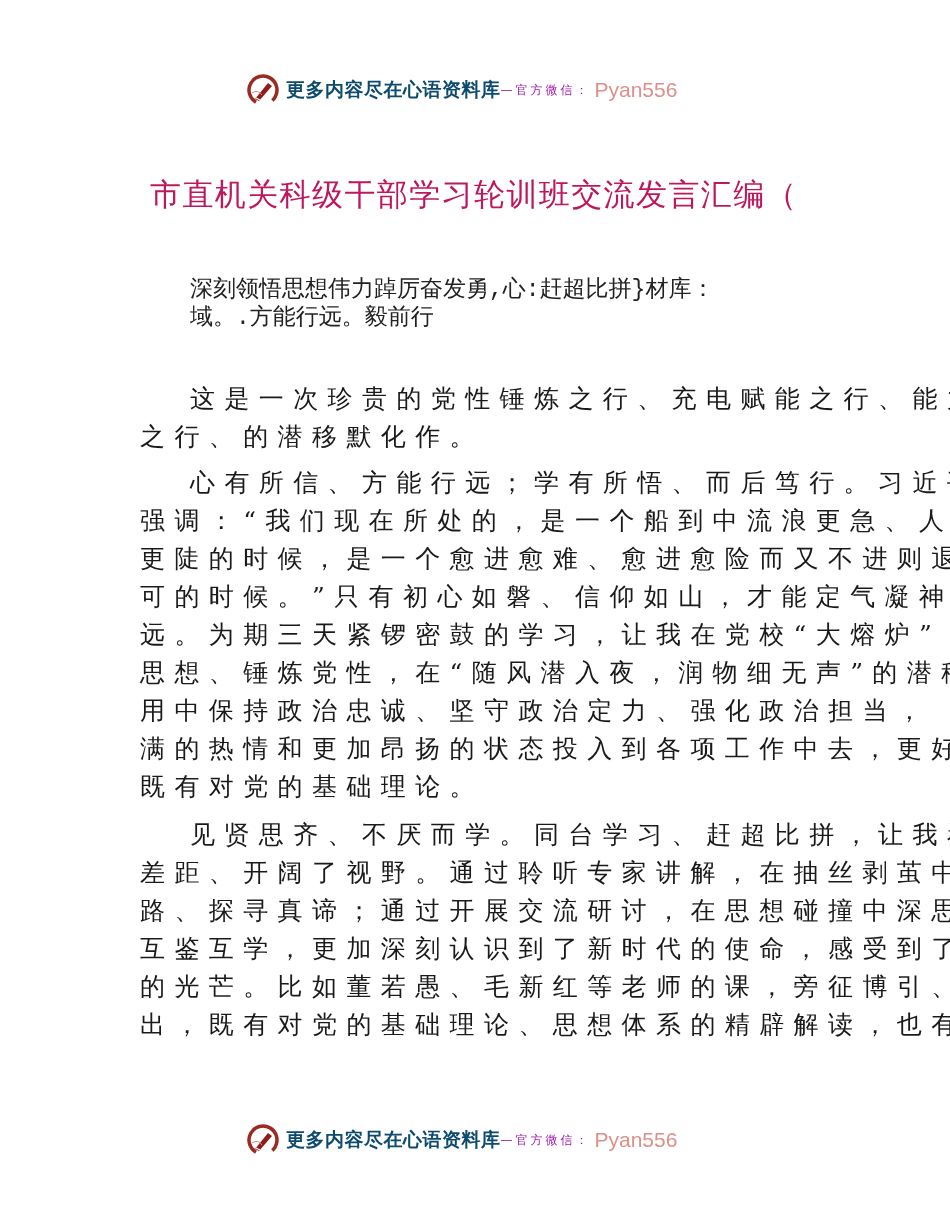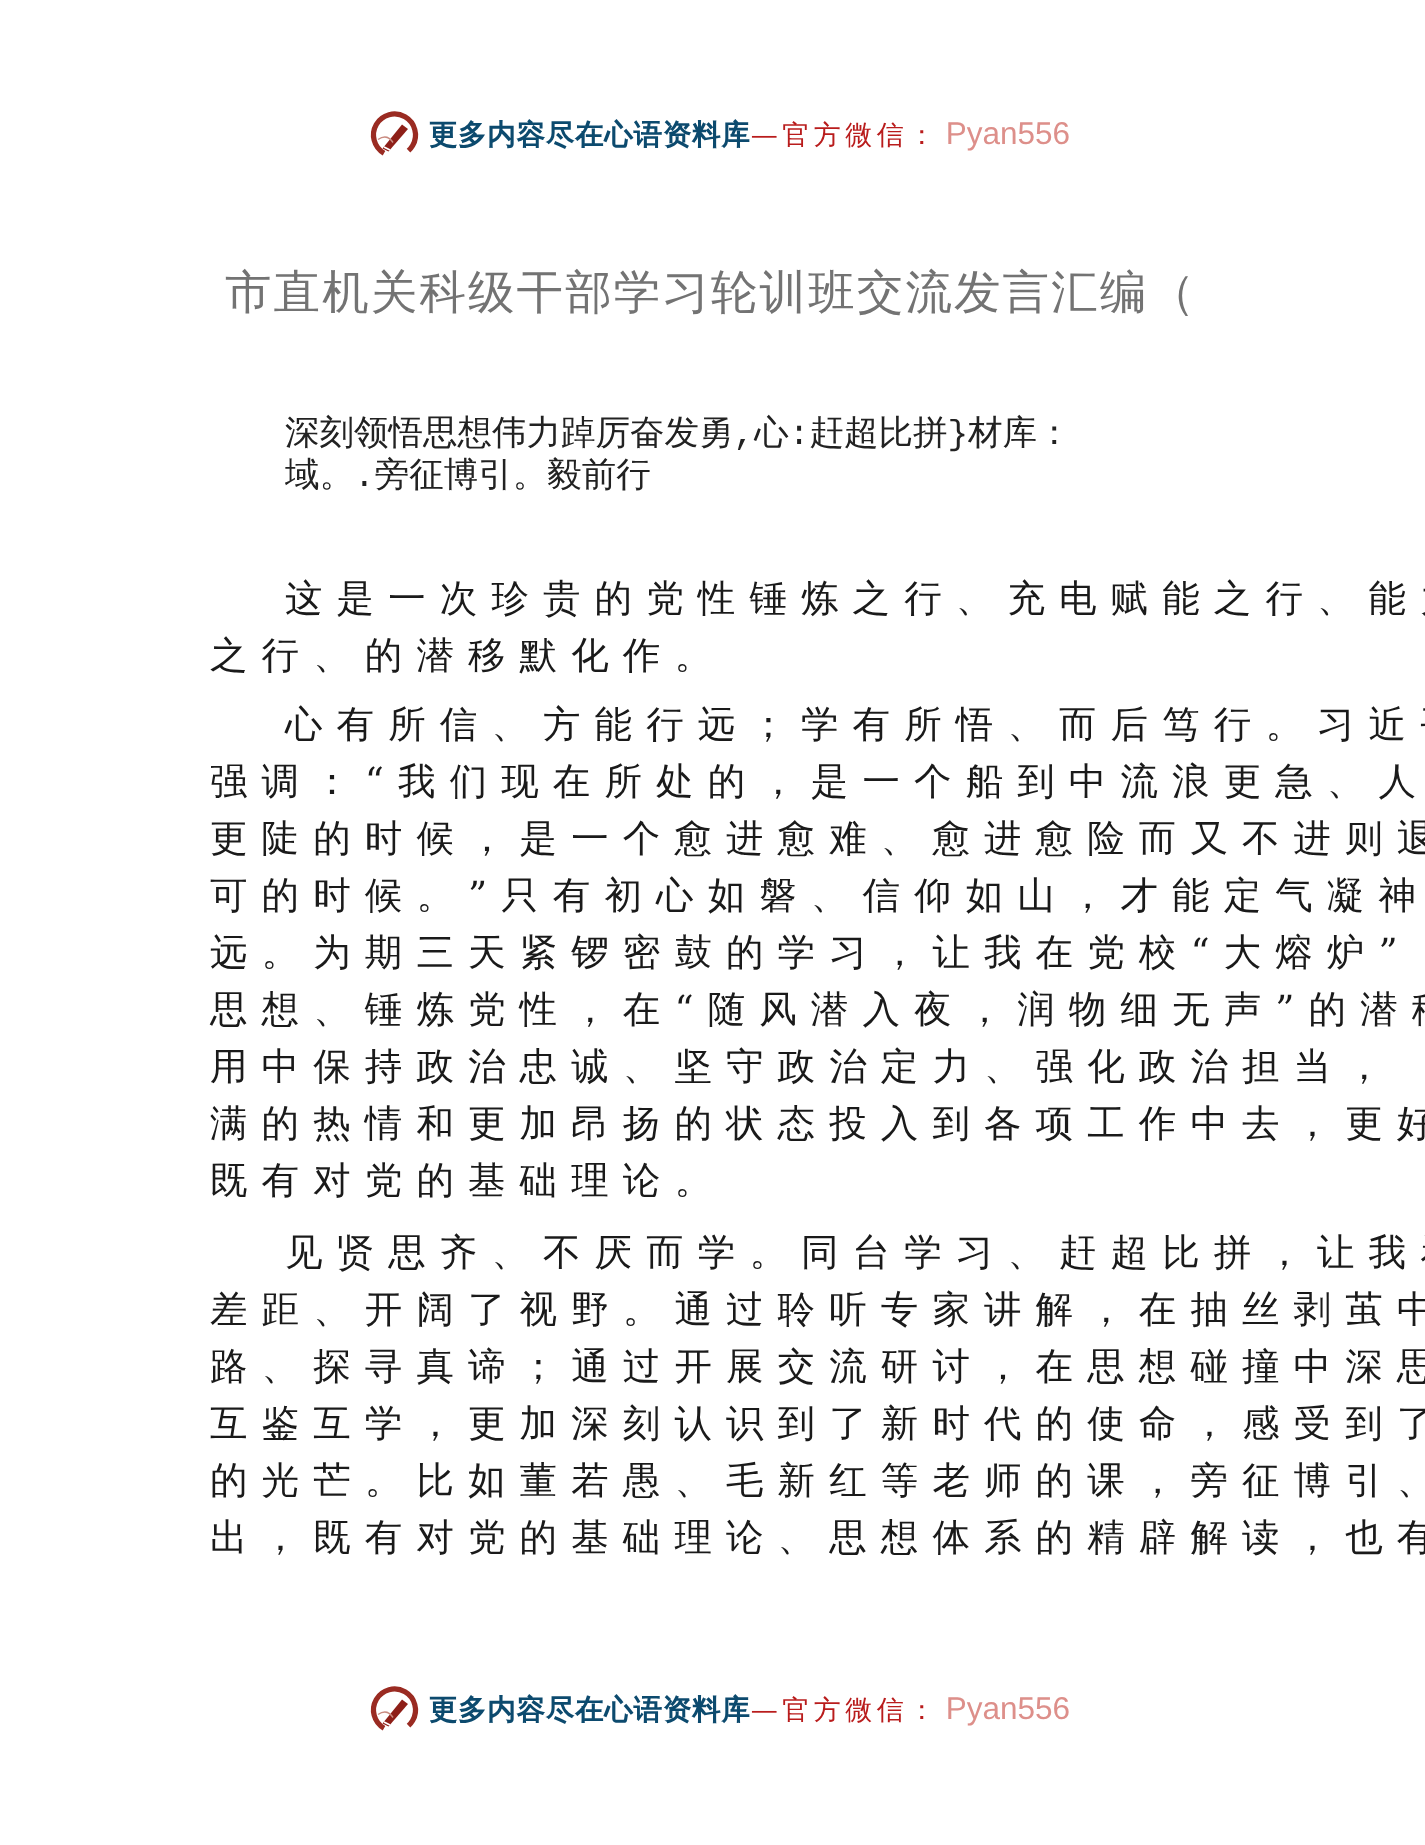--- a/index.html
+++ b/index.html
@@ -32,44 +32,44 @@
       flex: 0 0 auto;
     }
     .wm-red {
       color: #0c4a6e;
       font-family: "DejaVu Serif", "Liberation Serif", serif;
       font-size: 19px;
       font-weight: bold;
       letter-spacing: 0.5px;
     }
     .wm-gray {
-      color: #b91c1c;
+      color: #a21caf;
       font-family: "DejaVu Serif", "Liberation Serif", serif;
-      font-size: 18px;
+      font-size: 12px;
       letter-spacing: 3px;
     }
     .wm-id {
       color: #dd8f8a;
       font-family: "Liberation Sans", sans-serif;
       font-size: 21px;
       margin-left: 4px;
     }
     .title {
       position: absolute;
       left: 150px;
       top: 172px;
       width: 680px;
       font-family: Liberation Sans, sans-serif;
       font-size: 31px;
       letter-spacing: 1.4px;
       line-height: 46px;
       white-space: nowrap;
       margin: 0;
       font-weight: normal;
-      color: #737373;
+      color: #be185d;
     }
     .intro {
       position: absolute;
       left: 190px;
       top: 277px;
       width: 620px;
       font-family: "Liberation Mono", "DejaVu Sans Mono", monospace;
       font-size: 23px;
       line-height: 27.5px;
       color: #222;
@@ -103,21 +103,21 @@
   </svg>
   <span class="wm-red">更多内容尽在心语资料库</span>
   <span class="wm-gray">—官方微信：</span>
   <span class="wm-id">Pyan556</span>
 </div>
 
 <h1 class="title">市直机关科级干部学习轮训班交流发言汇编（</h1>
 
 <div class="intro">
   <div>深刻领悟思想伟力踔厉奋发勇,心:赶超比拼}材库：</div>
-  <div>域。.旁征博引。毅前行</div>
+  <div>域。.方能行远。毅前行</div>
 </div>
 
 <div class="body p1">
   <div class="indent">这是一次珍贵的党性锤炼之行、充电赋能之行、能力突围</div>
   <div>之行、的潜移默化作。</div>
 </div>
 
 <div class="body p2">
   <div class="indent">心有所信、方能行远；学有所悟、而后笃行。习近平总书记</div>
   <div>强调：“我们现在所处的，是一个船到中流浪更急、人到半山路</div>

